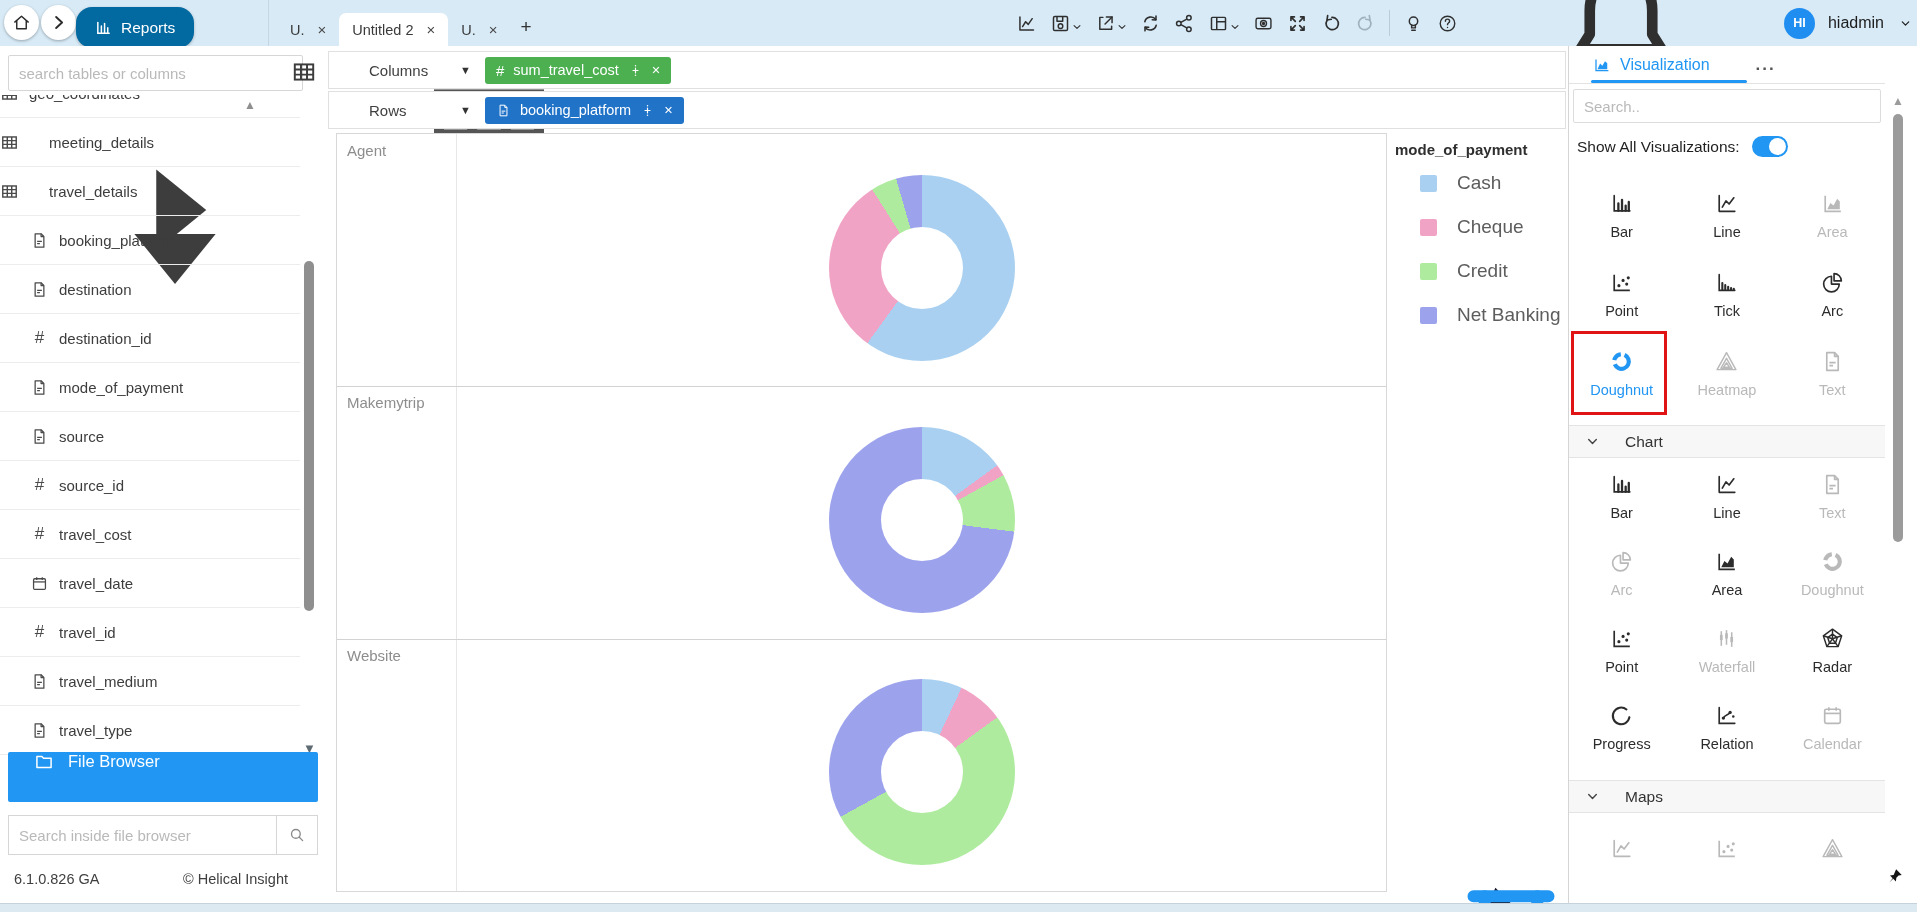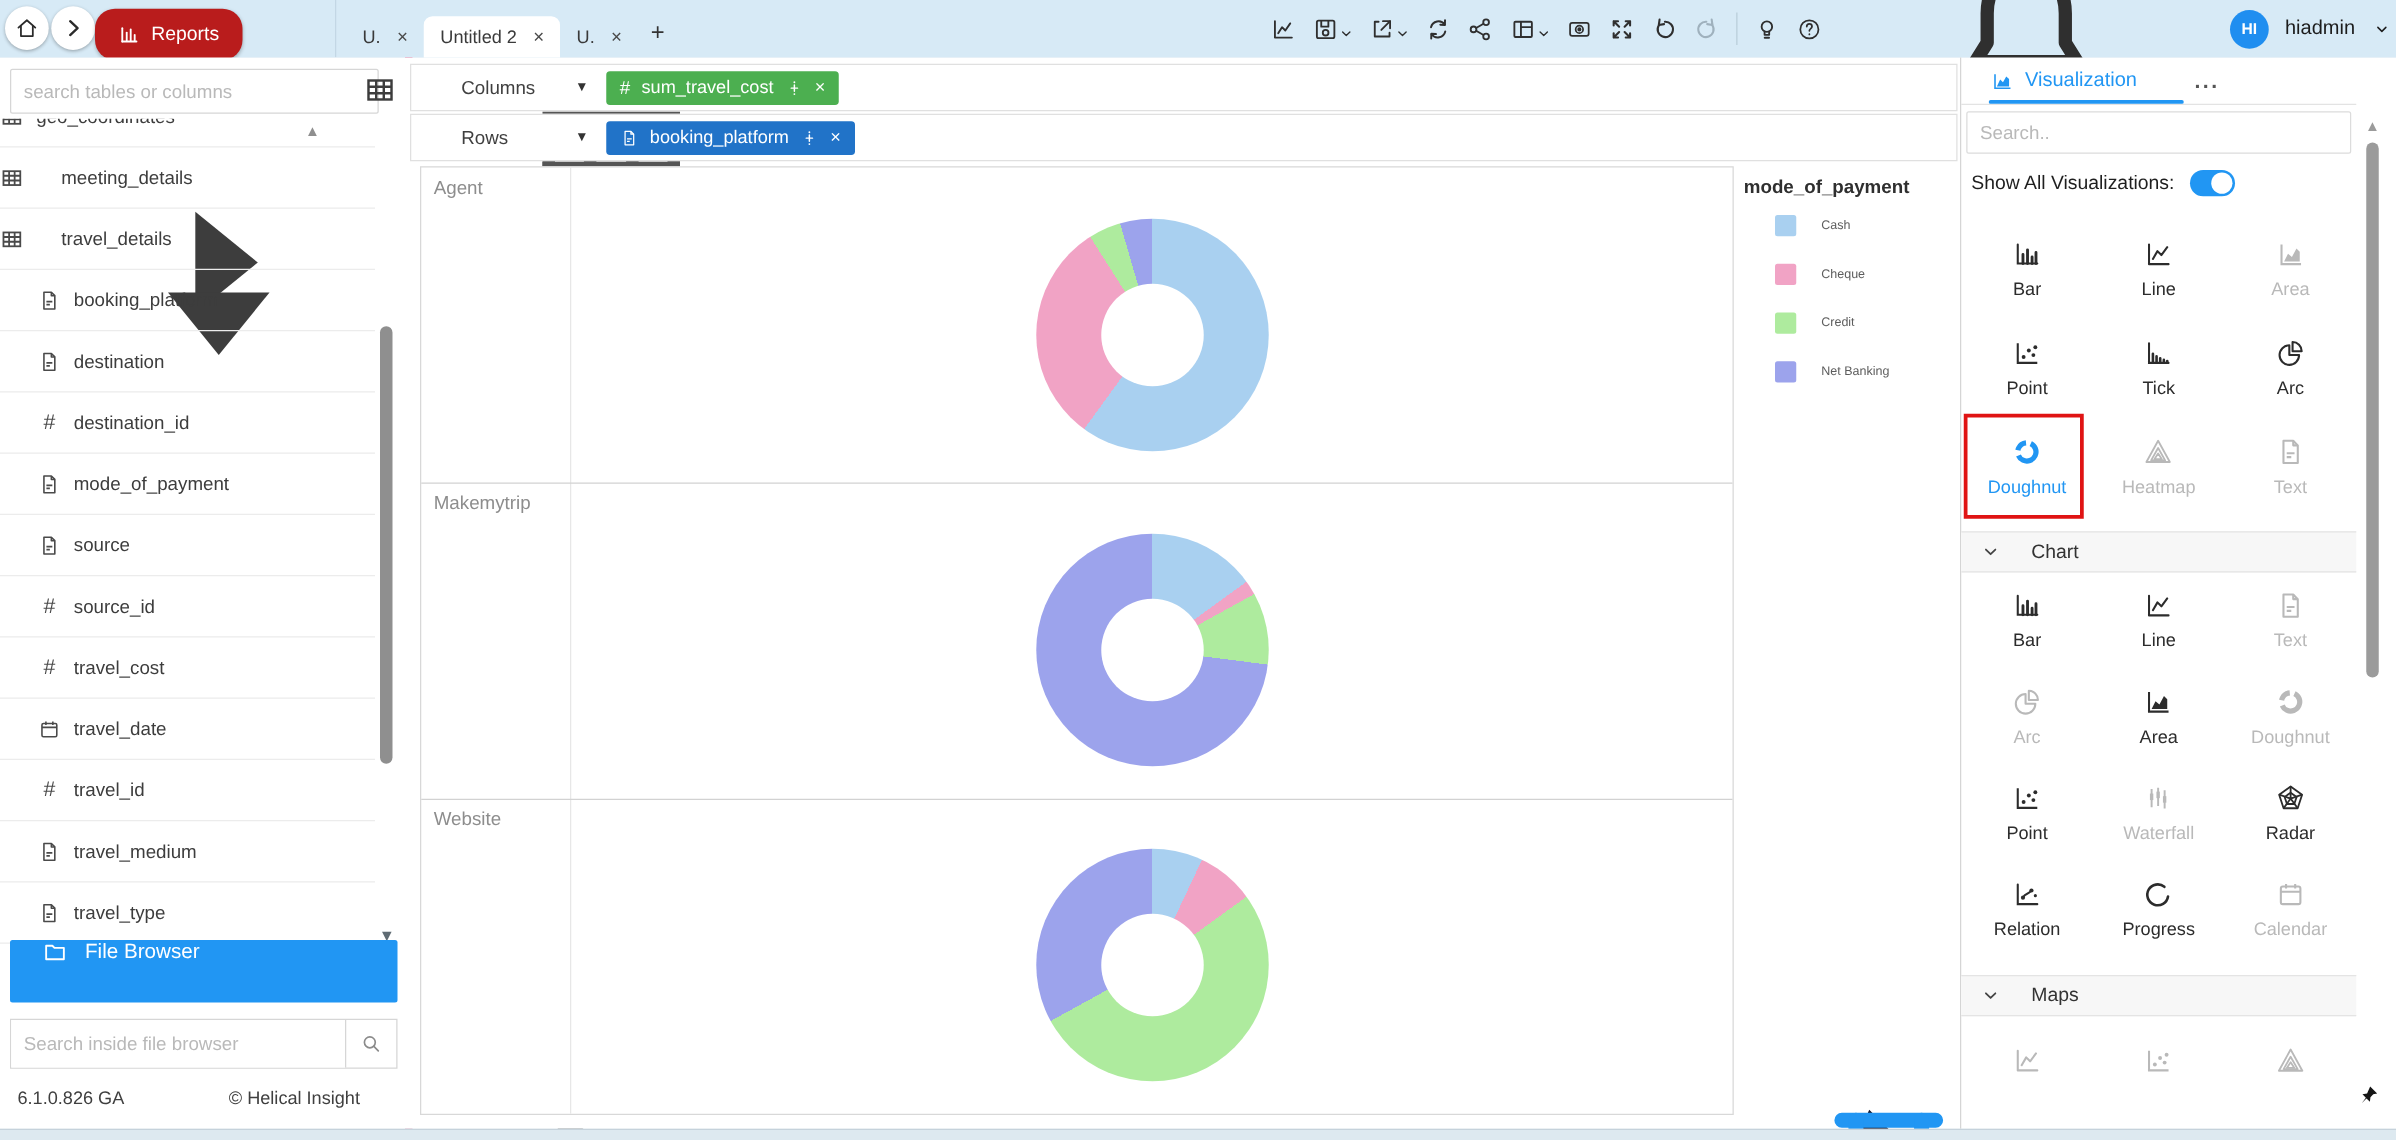--- a/index.html
+++ b/index.html
@@ -6,21 +6,21 @@
   #app{position:relative;width:1917px;height:912px;overflow:hidden;background:#fff;
        font-family:"Liberation Sans",sans-serif;-webkit-font-smoothing:antialiased;}
   svg{display:block;}
   .ic svg,.vicon svg,.pic svg{width:100%;height:100%;}
 
   
   .topbar{position:absolute;left:0;top:0;width:100%;height:46px;background:#d7eaf6;border-bottom:1px solid #c3d7e5;}
   .circle-btn{position:absolute;top:5px;width:35px;height:35px;border-radius:50%;background:#fff;
       box-shadow:0 1px 3px rgba(0,0,0,.3);display:flex;align-items:center;justify-content:center;color:#2b2b2b;}
   .circle-btn svg{width:19px;height:19px;}
-  .reports-pill{position:absolute;left:76px;top:7px;height:41px;border-radius:16px;background:#b91c1c;color:#fff;
+  .reports-pill{position:absolute;left:76px;top:7px;height:41px;border-radius:16px;background:#0369a1;color:#fff;
       display:flex;align-items:center;gap:9px;padding:0 19px;font-size:15.5px;box-shadow:0 1px 3px rgba(0,0,0,.25);}
   .reports-pill svg{width:17px;height:17px;}
   .topbar-sep{position:absolute;left:268px;top:0;width:1px;height:46px;background:#c3d7e5;}
   .tabs{position:absolute;left:277px;bottom:0;display:flex;align-items:flex-end;}
   .tab{height:33px;display:flex;align-items:center;gap:13px;padding:0 13px;font-size:14.5px;color:#3a3a3a;cursor:default;}
   .tab.active{background:#fff;border-radius:7px 7px 0 0;}
   .tab .x{font-size:15px;color:#4a4a4a;}
   .tab-plus{font-size:19px;color:#333;padding:0 10px;margin-bottom:8px;}
   .top-icons{position:absolute;right:6px;top:0;height:46px;display:flex;align-items:center;gap:13px;color:#2f2f2f;}
   .ti{width:21px;height:21px;}
@@ -87,21 +87,21 @@
   .vdiv{position:absolute;left:119px;top:0;width:1px;height:100%;background:#e7e7e7;}
   .hdiv{position:absolute;left:0;height:1px;width:100%;background:#d2d2d2;}
   .rowlabel{position:absolute;left:10px;font-size:15px;color:#8d8d8d;}
   .donut{position:absolute;left:492px;width:186px;height:186px;border-radius:50%;}
   .donut::after{content:"";position:absolute;left:52px;top:52px;width:82px;height:82px;background:#fff;border-radius:50%;}
   .canvas-pins{position:absolute;right:10px;bottom:5px;display:flex;gap:8px;align-items:center;}
   .canvas-pins .pinic{width:17px;height:17px;color:#17172b;}
   .canvas-pins .hg{width:15px;height:15px;color:#2196f3;}
   .legend{position:absolute;left:1071px;top:95px;width:172px;}
   .legend-title{font-size:15px;font-weight:bold;color:#2f2f2f;margin-bottom:14px;}
-  .litem{display:flex;align-items:center;gap:20px;margin-bottom:22px;font-size:10px;color:#5d5d5d;padding-left:25px;}
+  .litem{display:flex;align-items:center;gap:20px;margin-bottom:22px;font-size:19px;color:#5d5d5d;padding-left:25px;}
   .swatch{width:17px;height:17px;border-radius:2px;flex:none;}
 
   
   .rightpanel{position:absolute;left:1568px;top:46px;width:349px;height:857px;background:#fff;border-left:1px solid #d5d5d5;box-sizing:border-box;}
   .rp-inner{position:absolute;left:0;top:0;width:316px;}
   .rp-header{height:37px;border-bottom:1px solid #e3e3e3;position:relative;display:flex;align-items:center;}
   .rp-tab{display:flex;align-items:center;gap:9px;color:#2196f3;font-size:16px;margin-left:24px;}
   .rp-tab .vic{width:18px;height:18px;}
   .rp-underline{position:absolute;left:22px;top:34px;width:156px;height:3px;background:#2196f3;border-radius:2px;}
   .rp-more{margin-left:46px;color:#555;font-size:17px;letter-spacing:2px;font-weight:bold;}
@@ -903,32 +903,32 @@
               <span class="vicon">
                 <svg>
                   <use href="#i-radar"></use>
                 </svg>
               </span>
               <span class="vlabel">Radar</span>
             </div>
           <div class="vcell">
               <span class="vicon">
                 <svg>
+                  <use href="#i-progress"></use>
+                </svg>
+              </span>
+              <span class="vlabel">Progress</span>
+            </div>
+          <div class="vcell">
+              <span class="vicon">
+                <svg>
                   <use href="#i-relation"></use>
                 </svg>
               </span>
               <span class="vlabel">Relation</span>
-            </div>
-          <div class="vcell">
-              <span class="vicon">
-                <svg>
-                  <use href="#i-progress"></use>
-                </svg>
-              </span>
-              <span class="vlabel">Progress</span>
             </div>
           <div class="vcell disabled">
               <span class="vicon">
                 <svg>
                   <use href="#i-calendar"></use>
                 </svg>
               </span>
               <span class="vlabel">Calendar</span>
             </div>
         </div>

